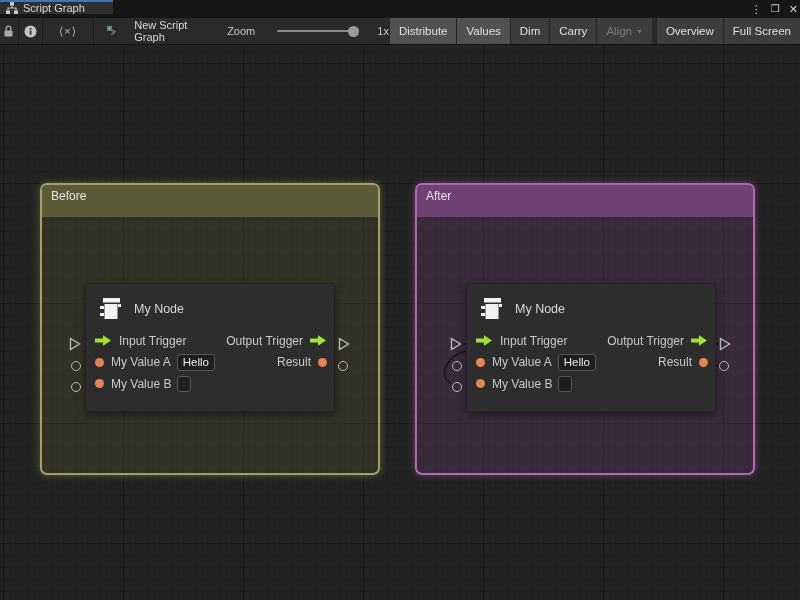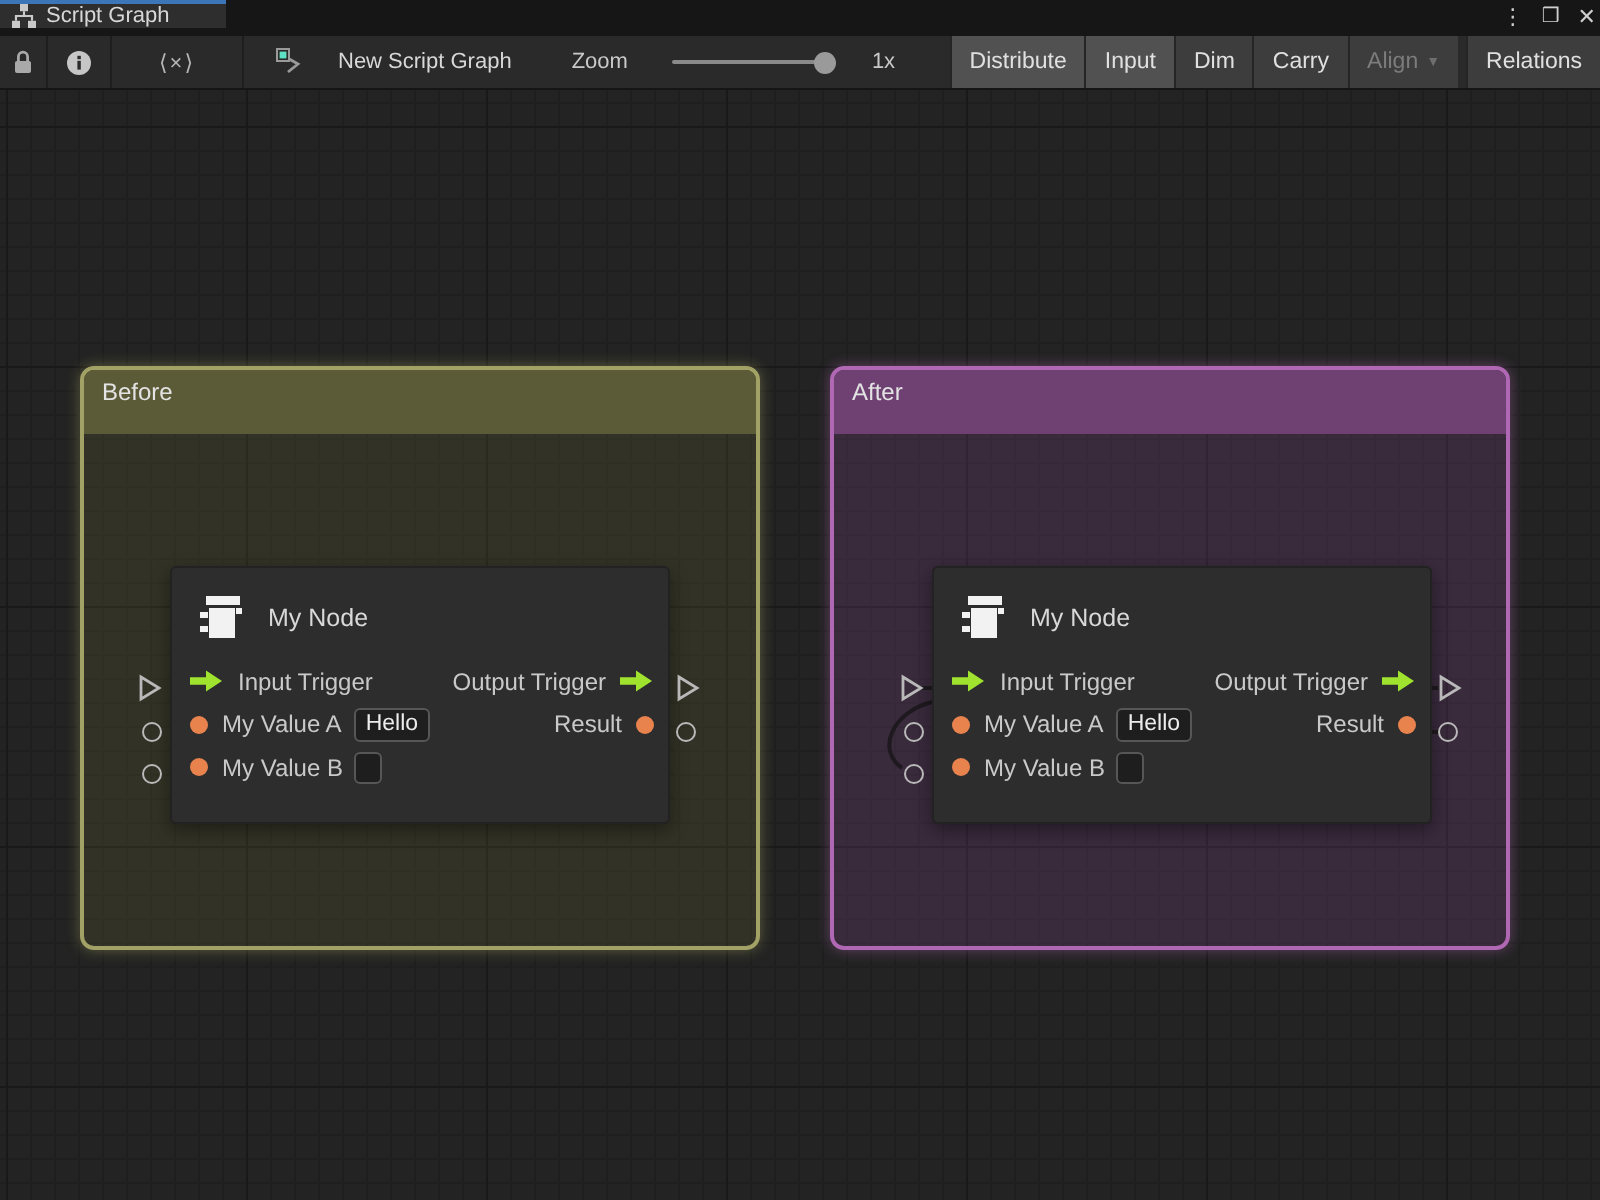--- a/index.html
+++ b/index.html
@@ -129,34 +129,37 @@
       <div class="slider">
         <div class="knob"></div>
       </div>
       <span>1x</span>
     </div>
     <div class="tbuttons">
       <div class="tbtn active">
           <span>Distribute</span>
         </div>
       <div class="tbtn active">
-          <span>Input</span>
+          <span>Values</span>
         </div>
       <div class="tbtn">
           <span>Dim</span>
         </div>
       <div class="tbtn">
           <span>Carry</span>
         </div>
       <div class="tbtn disabled">
         <span>Align</span>
         <span class="dd">▼</span>
       </div>
       <div class="tbtn gapbefore">
-          <span>Relations</span>
+          <span>Overview</span>
+        </div>
+      <div class="tbtn">
+          <span>Full Screen</span>
         </div>
     </div>
   </div>
 
   <div class="canvas">
 
     <div class="group before">
       <div class="ghead">Before</div>
     </div>
     <div class="group after">

